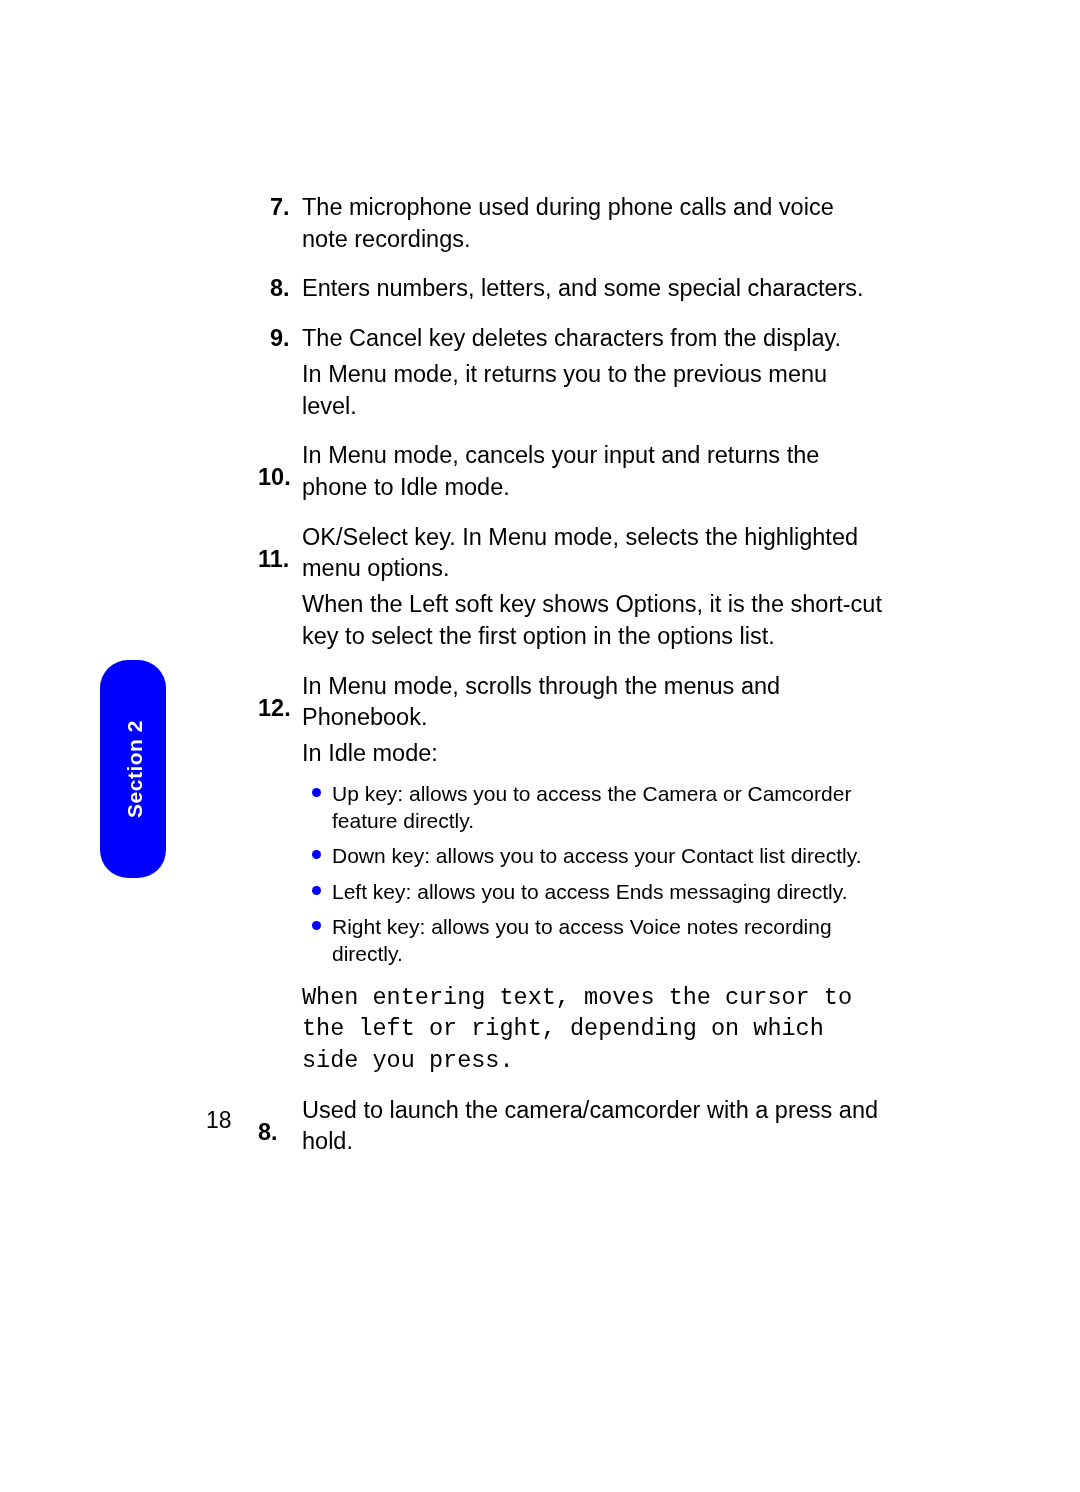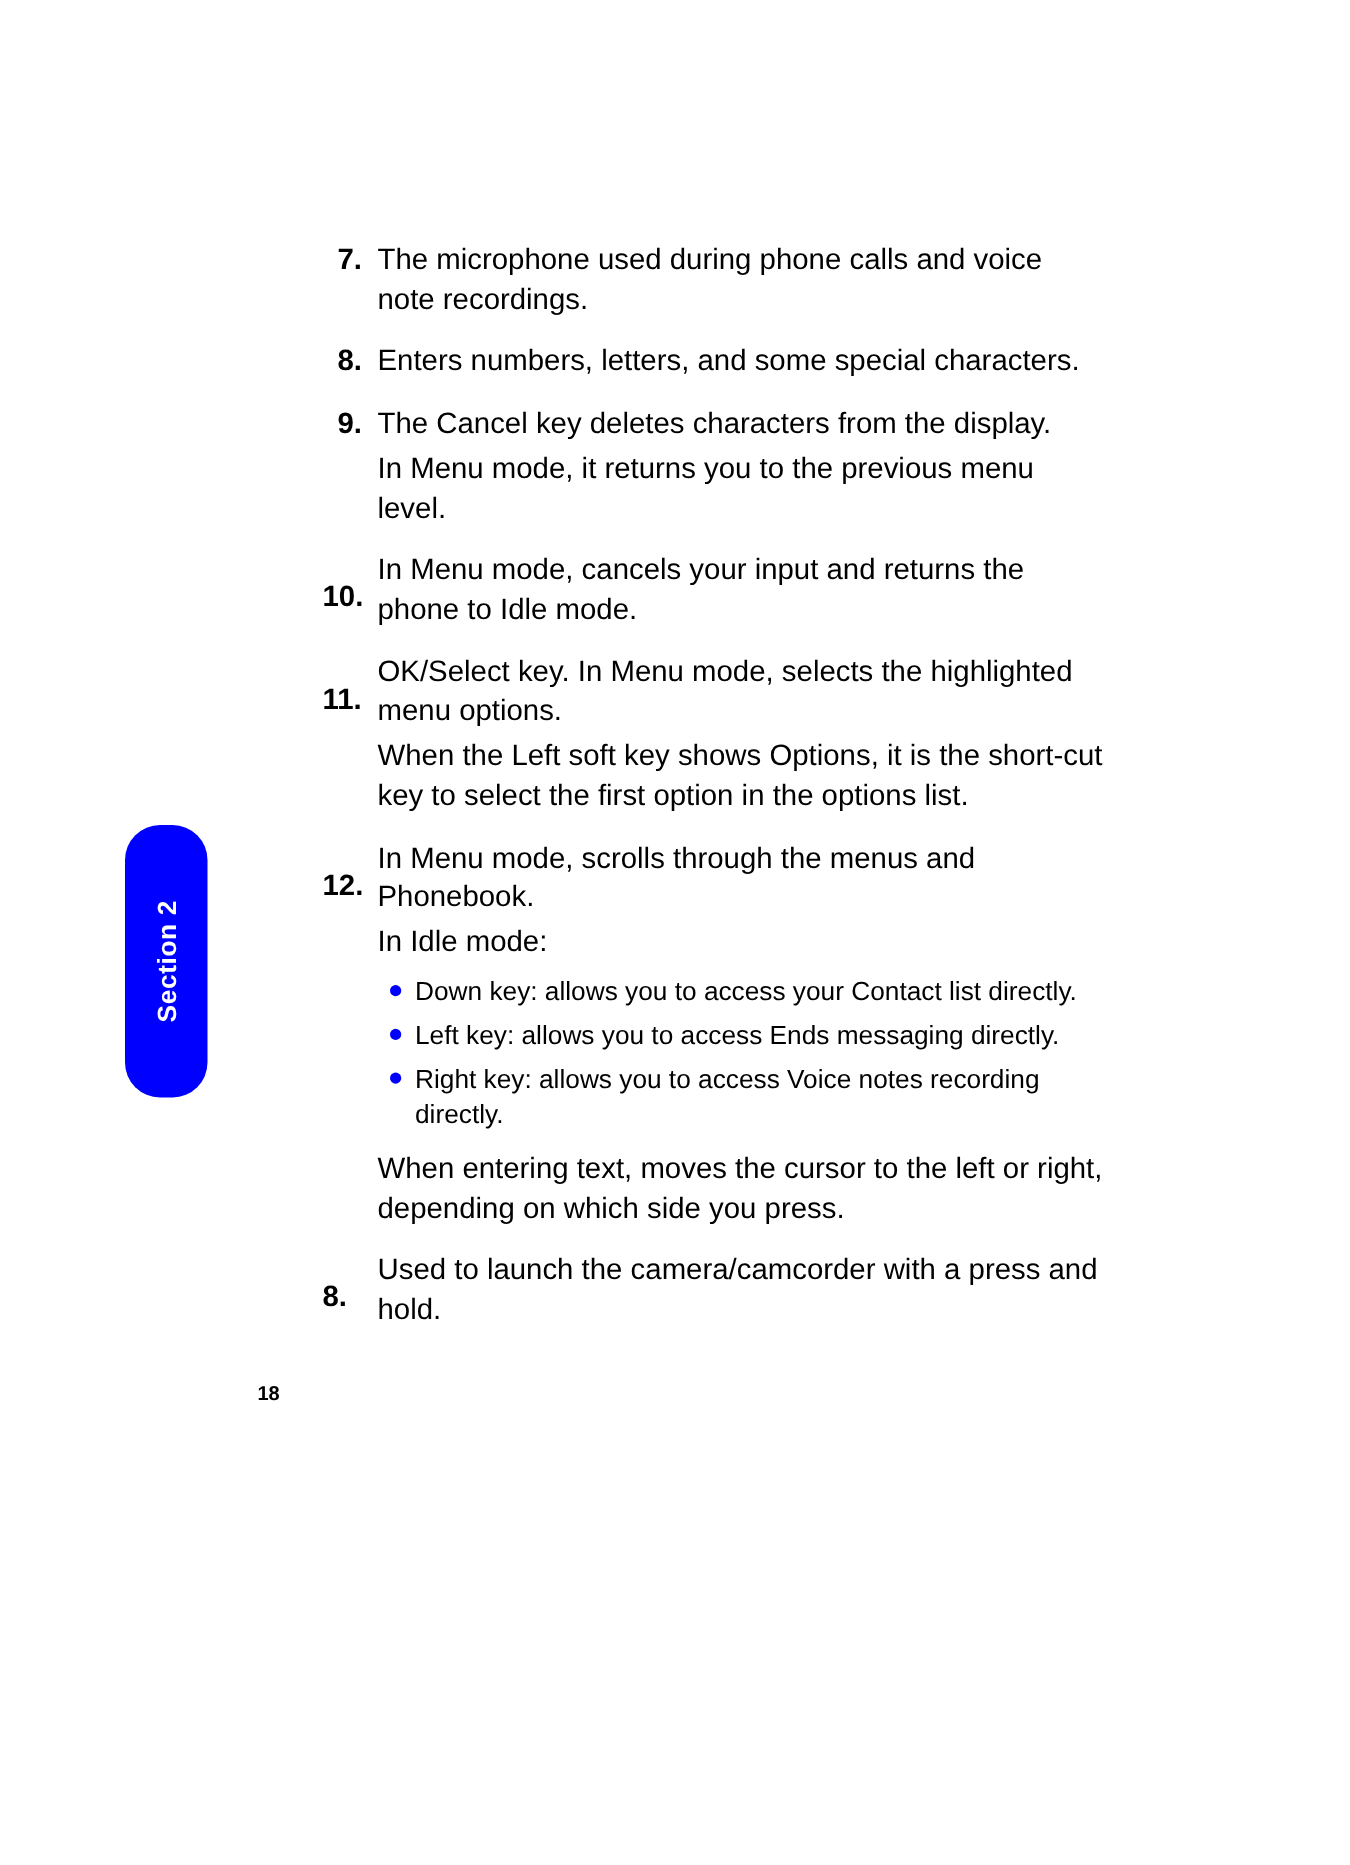--- a/index.html
+++ b/index.html
@@ -87,22 +87,22 @@
     background: #0000ff;
     border-radius: 50%;
   }
   .b {
     font-weight: normal;
   }
   .pagenum {
     position: absolute;
     left: 206px;
     top: 1107px;
-    font-weight: bold;
-    font-size: 16px;
+    font-weight: normal;
+    font-size: 23px;
   }
 </style>
 </head>
 <body>
 
 <div class="page">
 
   <div class="section-tab">
     <div class="section-label">Section 2</div>
   </div>
@@ -140,30 +140,33 @@
           <span>When the Left soft key shows </span><span class="b">Options</span><span>, it is the short-cut key to select the first option in the options list.</span>
         </p>
       </li>
 
       <li class="two-digit">
         <span class="num">12.</span>
         <p>In Menu mode, scrolls through the menus and Phonebook.</p>
         <p>In Idle mode:</p>
         <ul class="sub">
           <li>
+            <span class="b">Up key</span><span>: allows you to access the Camera or Camcorder feature directly.</span>
+          </li>
+          <li>
             <span class="b">Down key</span><span>: allows you to access your Contact list directly.</span>
           </li>
           <li>
             <span class="b">Left key</span><span>: allows you to access Ends messaging directly.</span>
           </li>
           <li>
             <span class="b">Right key</span><span>: allows you to access Voice notes recording directly.</span>
           </li>
         </ul>
-        <p style="margin-top:14px;">When entering text, moves the cursor to the left or right, depending on which side you press.</p>
+        <p style="margin-top:14px;font-family:Liberation Mono, monospace;">When entering text, moves the cursor to the left or right, depending on which side you press.</p>
       </li>
 
       <li class="two-digit">
         <span class="num">8.</span>
         <p>Used to launch the camera/camcorder with a press and hold.</p>
       </li>
 
     </ol>
   </div>
 

